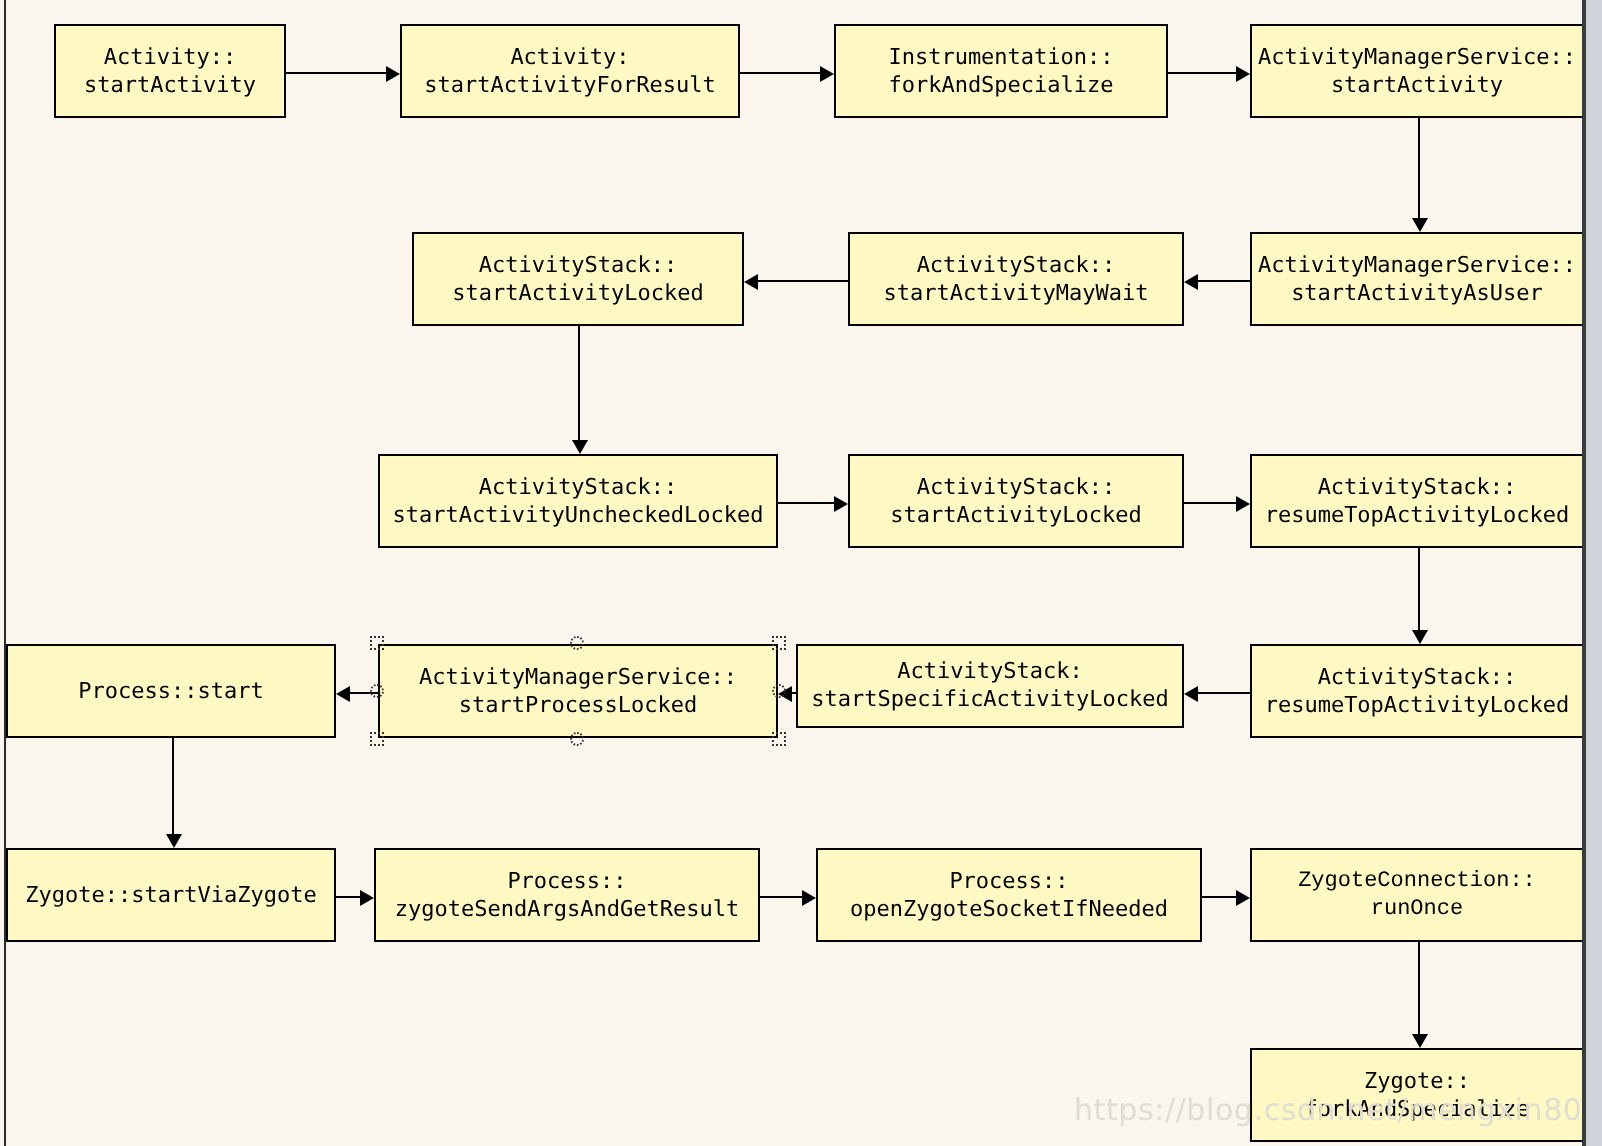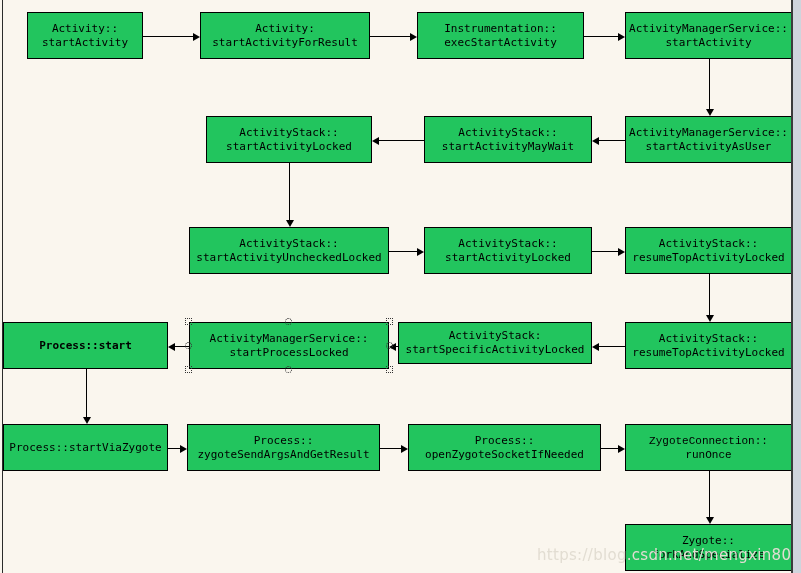--- a/index.html
+++ b/index.html
@@ -15,21 +15,21 @@
   }
   
   .edge-left{position:absolute;left:2px;top:0;width:1px;height:573px;background:#2b2b2b;}
   .edge-right{position:absolute;left:791px;top:0;width:2px;height:573px;background:#3b3b3b;}
   .scrollbar{position:absolute;left:793px;top:0;width:8px;height:573px;background:#cfd4dc;}
 
   
   .node{
     position:absolute;
     box-sizing:border-box;
-    background:#22c55e;
+    background:#fef9c3;
     border:1px solid #000000;
     display:flex;align-items:center;justify-content:center;
     text-align:center;
     font-family:"DejaVu Sans Mono","Liberation Mono",monospace;
     font-size:11px;
     line-height:14px;
     color:#000000;
     white-space:pre-line;
     letter-spacing:0px;
     overflow:hidden;
@@ -101,51 +101,51 @@
       <div class="arrow right" style="left: 618px; top: 444.5px;"></div>
       <div class="vline" style="left: 709px; top: 471px; height: 47px;"></div>
       <div class="arrow down" style="left: 705.5px; top: 517px;"></div>
     </div>
   <div id="nodes-layer">
       <div class="node" style="left: 27px; top: 12px; width: 116px; height: 47px;">Activity::
 startActivity</div>
       <div class="node" style="left: 200px; top: 12px; width: 170px; height: 47px;">Activity:
 startActivityForResult</div>
       <div class="node" style="left: 417px; top: 12px; width: 167px; height: 47px;">Instrumentation::
-execStartActivity</div>
+forkAndSpecialize</div>
       <div class="node" style="left: 625px; top: 12px; width: 167px; height: 47px;">ActivityManagerService::
 startActivity</div>
       <div class="node" style="left: 206px; top: 116px; width: 166px; height: 47px;">ActivityStack::
 startActivityLocked</div>
       <div class="node" style="left: 424px; top: 116px; width: 168px; height: 47px;">ActivityStack::
 startActivityMayWait</div>
       <div class="node" style="left: 625px; top: 116px; width: 167px; height: 47px;">ActivityManagerService::
 startActivityAsUser</div>
       <div class="node" style="left: 189px; top: 227px; width: 200px; height: 47px;">ActivityStack::
 startActivityUncheckedLocked</div>
       <div class="node" style="left: 424px; top: 227px; width: 168px; height: 47px;">ActivityStack::
 startActivityLocked</div>
       <div class="node" style="left: 625px; top: 227px; width: 167px; height: 47px;">ActivityStack::
 resumeTopActivityLocked</div>
-      <div class="node" style="left: 3px; top: 322px; width: 165px; height: 47px; font-weight: bold;">Process::start</div>
+      <div class="node" style="left: 3px; top: 322px; width: 165px; height: 47px;">Process::start</div>
       <div class="node selected" style="left: 189px; top: 322px; width: 200px; height: 47px;">ActivityManagerService::
 startProcessLocked</div>
       <div class="handle" style="left: 185px; top: 318px;"></div>
       <div class="handle round" style="left: 285px; top: 318px;"></div>
       <div class="handle" style="left: 386px; top: 318px;"></div>
       <div class="handle round" style="left: 185px; top: 341.5px;"></div>
       <div class="handle round" style="left: 386px; top: 341.5px;"></div>
       <div class="handle" style="left: 185px; top: 366px;"></div>
       <div class="handle round" style="left: 285px; top: 366px;"></div>
       <div class="handle" style="left: 386px; top: 366px;"></div>
       <div class="node" style="left: 398px; top: 322px; width: 194px; height: 42px;">ActivityStack:
 startSpecificActivityLocked</div>
       <div class="node" style="left: 625px; top: 322px; width: 167px; height: 47px;">ActivityStack::
 resumeTopActivityLocked</div>
-      <div class="node" style="left: 3px; top: 424px; width: 165px; height: 47px;">Process::startViaZygote</div>
+      <div class="node" style="left: 3px; top: 424px; width: 165px; height: 47px;">Zygote::startViaZygote</div>
       <div class="node" style="left: 187px; top: 424px; width: 193px; height: 47px;">Process::
 zygoteSendArgsAndGetResult</div>
       <div class="node" style="left: 408px; top: 424px; width: 193px; height: 47px;">Process::
 openZygoteSocketIfNeeded</div>
       <div class="node" style="left: 625px; top: 424px; width: 167px; height: 47px; font-family: Liberation Mono, monospace;">ZygoteConnection::
 runOnce</div>
       <div class="node" style="left: 625px; top: 524px; width: 167px; height: 47px;">Zygote::
 forkAndSpecialize</div>
     </div>
 

